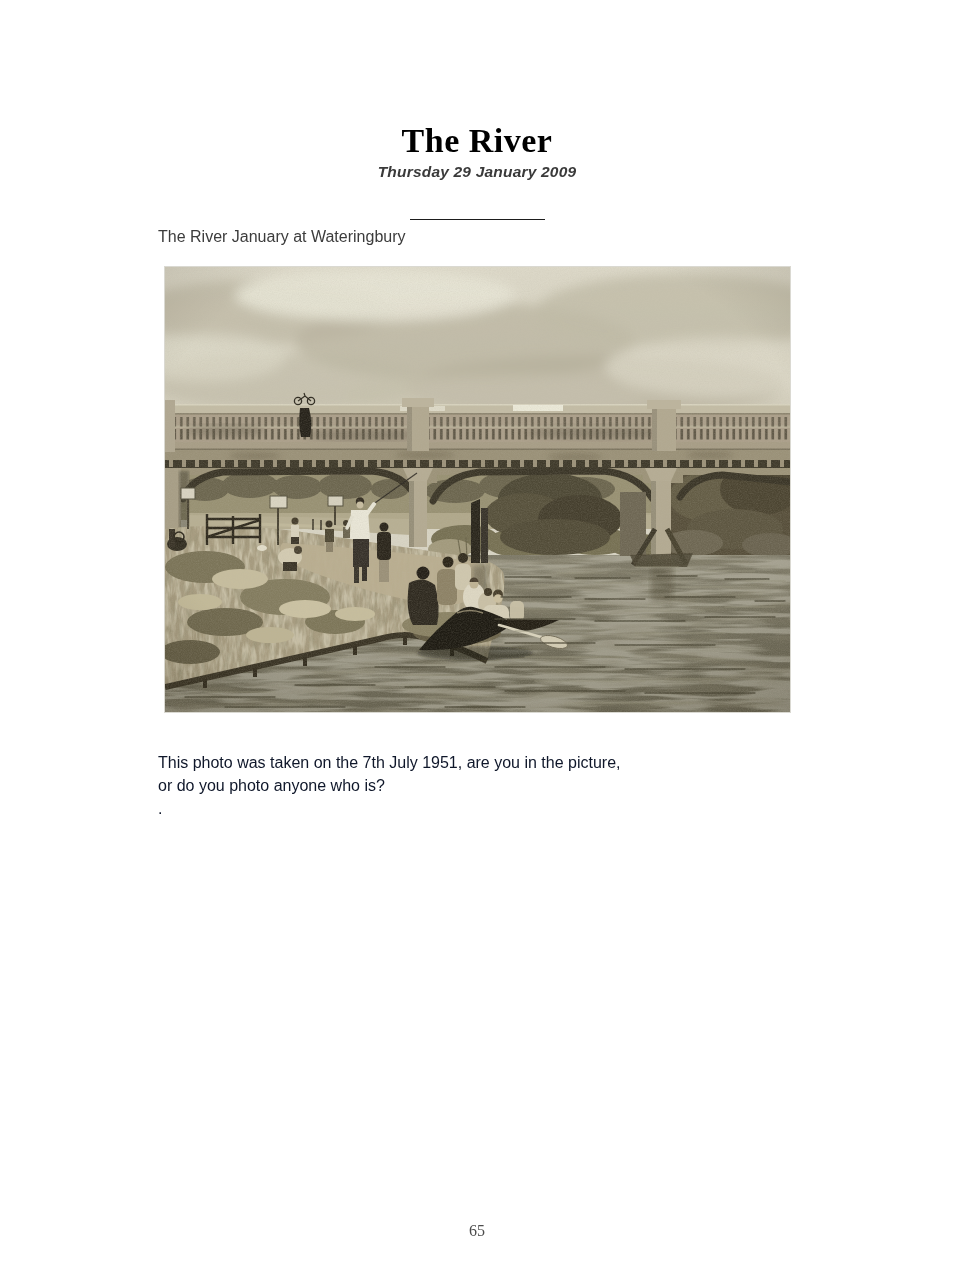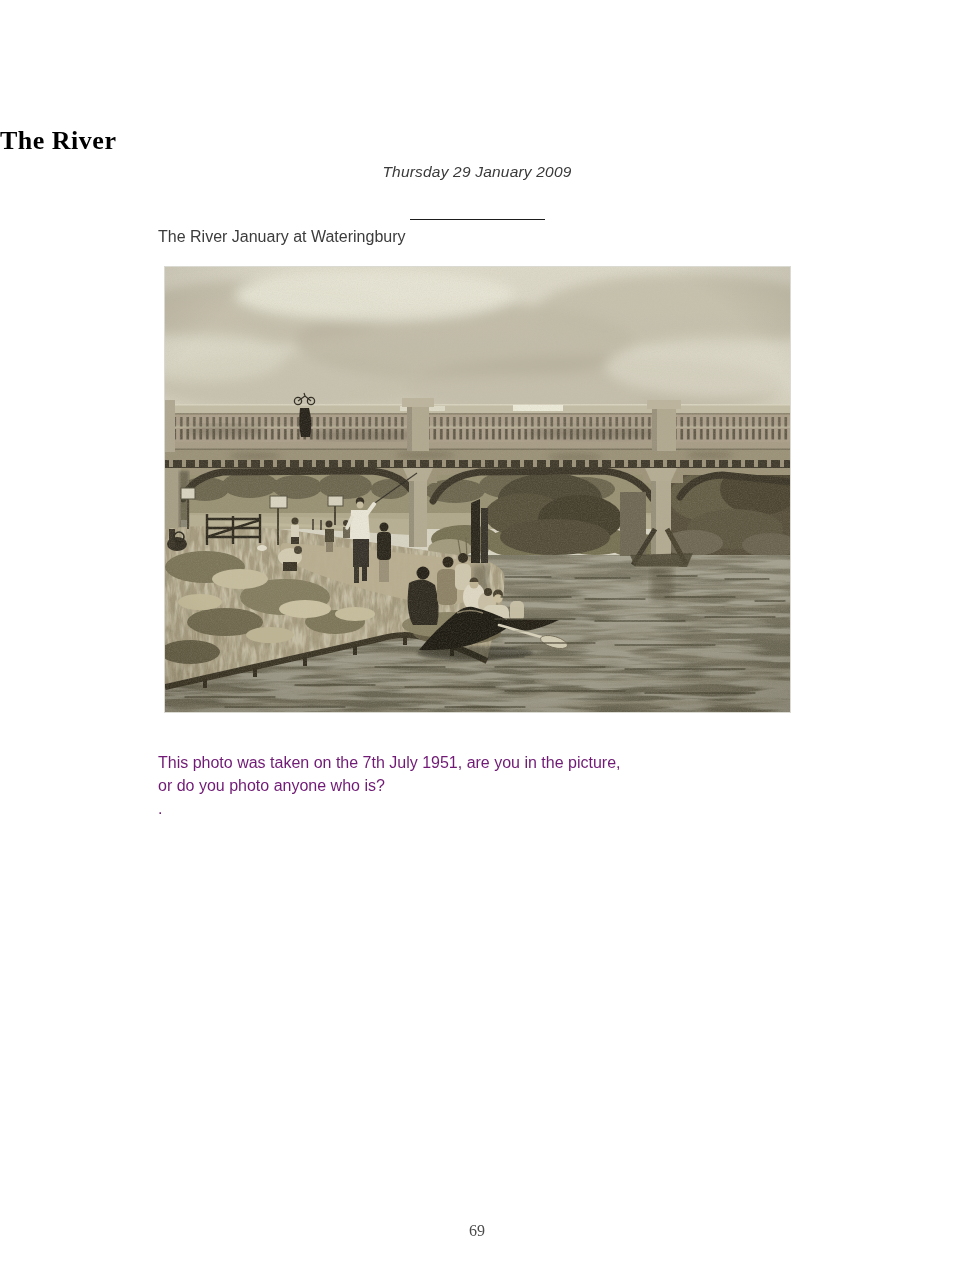--- a/index.html
+++ b/index.html
@@ -2,42 +2,42 @@
 <html><head>
 <meta charset="utf-8">
 <style>
   * { margin:0; padding:0; box-sizing:border-box; }
   html,body { background:#ffffff; }
   .page {
     position:relative; width:954px; height:1276px; background:#ffffff;
     font-family:"Liberation Sans", sans-serif; overflow:hidden;
   }
   .title {
-    position:absolute; top:120px; left:0; width:100%; 
-    font-family:"Liberation Serif", serif; font-weight:bold; font-size:26px;
+    position:absolute; top:120px; left:0; width:100%; text-align:center;
+    font-family:"Liberation Serif", serif; font-weight:bold; font-size:34px;
     line-height:42px; color:#000000; letter-spacing:0.5px;
   }
   .date {
     position:absolute; top:163px; left:0; width:100%; text-align:center;
-    font-style:italic; font-size:15.5px; color:#3a3a3a; letter-spacing:0.2px;
+    font-style:italic; font-size:15.5px; color:#3a3a3a; letter-spacing:0.2px;font-weight:bold;
   }
   .rule {
     position:absolute; top:219px; left:410px; width:135px; height:0;
     border-top:1.5px solid #1d1d1d;
   }
   .caption {
     position:absolute; top:228px; left:158px; font-size:16px; color:#3c3c3c;
   }
   .photo {
     position:absolute; top:267px; left:165px; width:625px; height:445px;
     box-shadow:0 0 0 1px rgba(150,145,125,0.35);
     background:#d8d4c4;
   }
   .photo svg { display:block; }
-  .bodyline { position:absolute; left:158px; font-size:16px; color:#701a75;text-align:right; }
+  .bodyline { position:absolute; left:158px; font-size:16px; color:#0f172a;text-align:right; }
   .b1 { top:754px; }
   .b2 { top:777px; }
   .dot { top:800px; }
   .pageno {
     position:absolute; top:1222px; left:0; width:100%; text-align:center;
     font-family:"Liberation Serif", serif; font-size:16px; color:#4c4c4c;
   }
 </style>
 </head>
 <body>
@@ -442,14 +442,14 @@
 
       <rect x="0" y="0" width="625" height="445" fill="url(#vig)"></rect>
       <rect x="0" y="0" width="625" height="445" filter="url(#grain)" opacity="0.22"></rect>
     </svg>
   </figure>
 
   <p class="bodyline b1">This photo was taken on the 7th July 1951, are you in the picture,</p>
   <p class="bodyline b2">or do you photo anyone who is?</p>
   <p class="bodyline dot">.</p>
 
-  <div class="pageno">69</div>
+  <div class="pageno">65</div>
 </div>
 
 </body></html>

